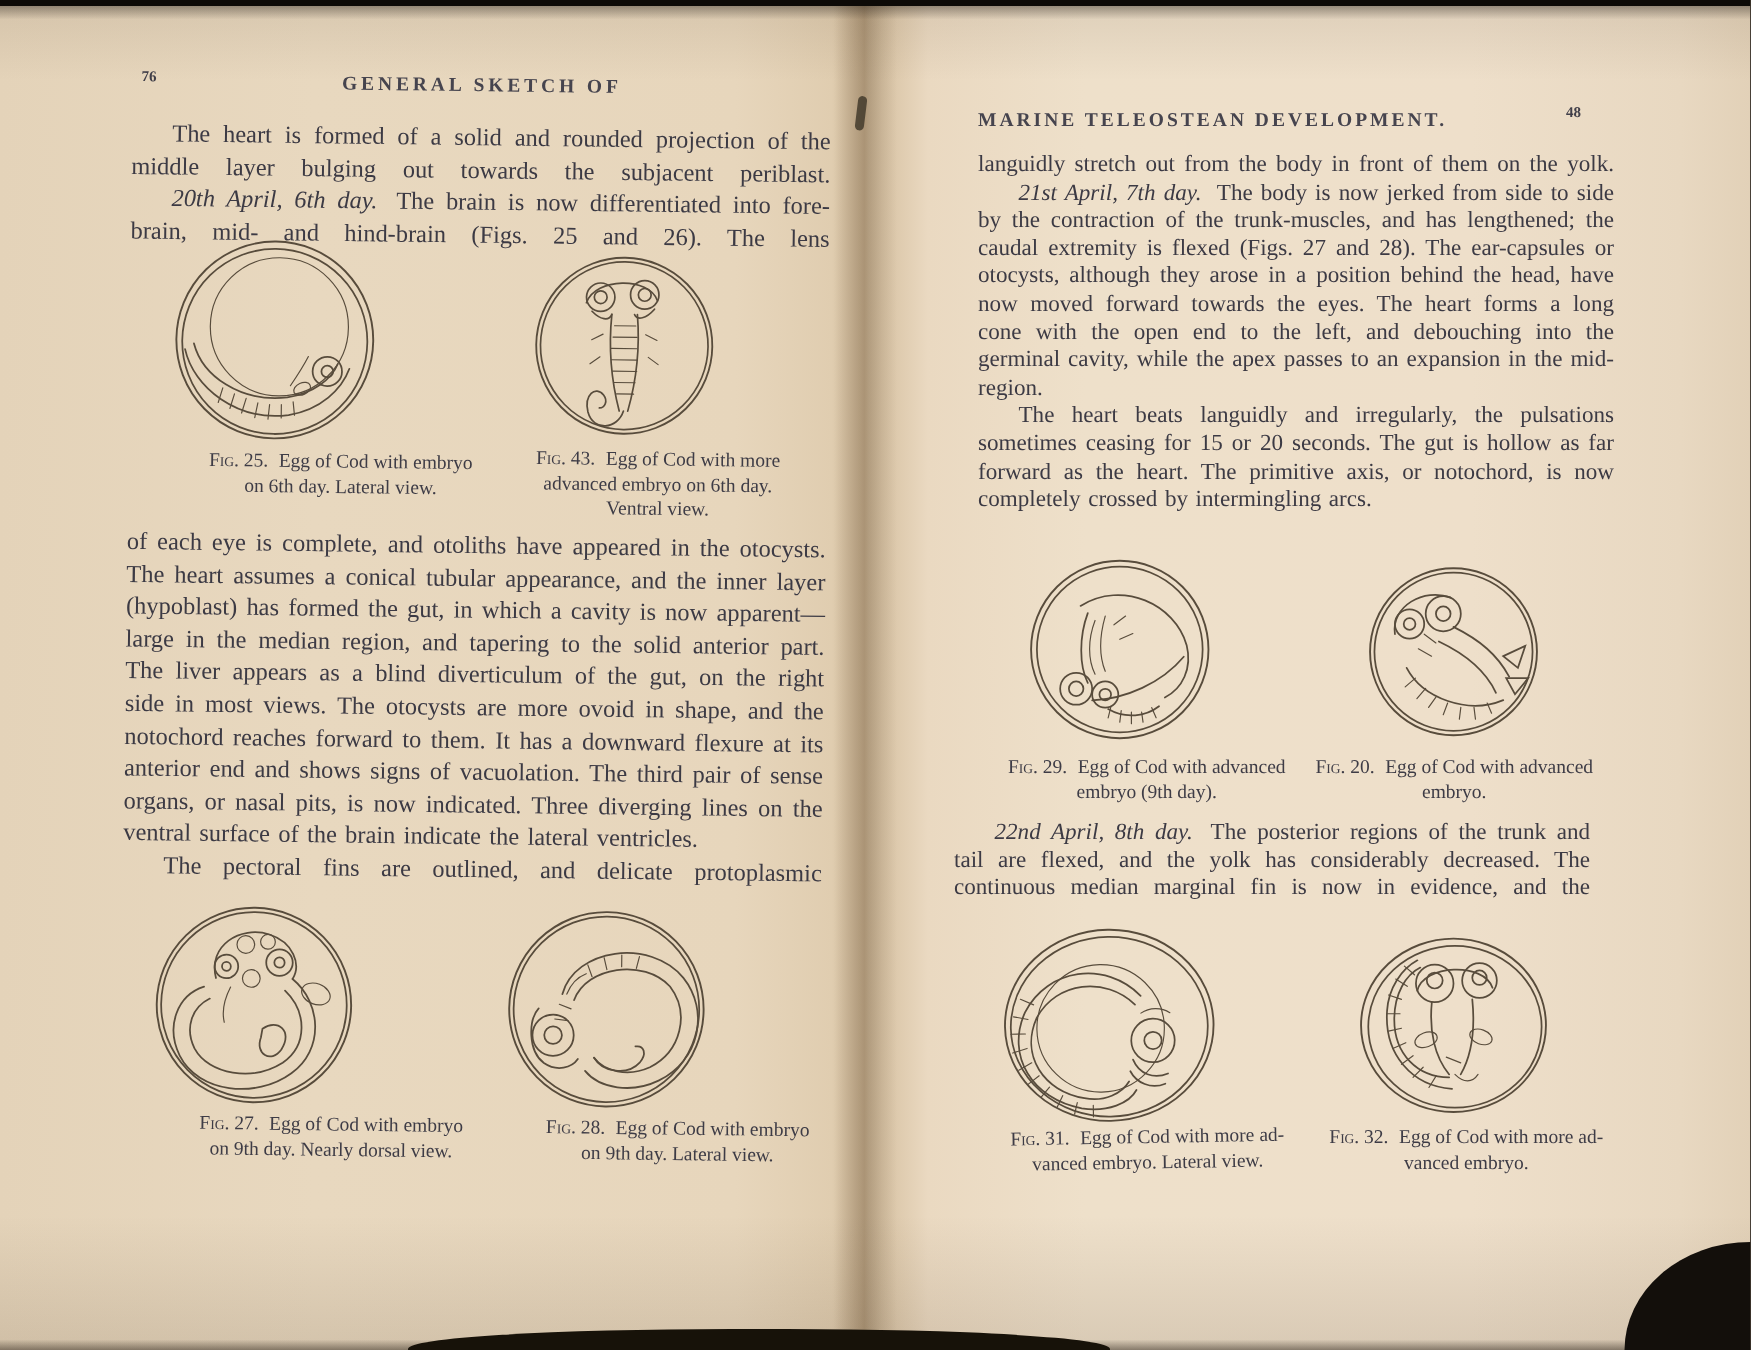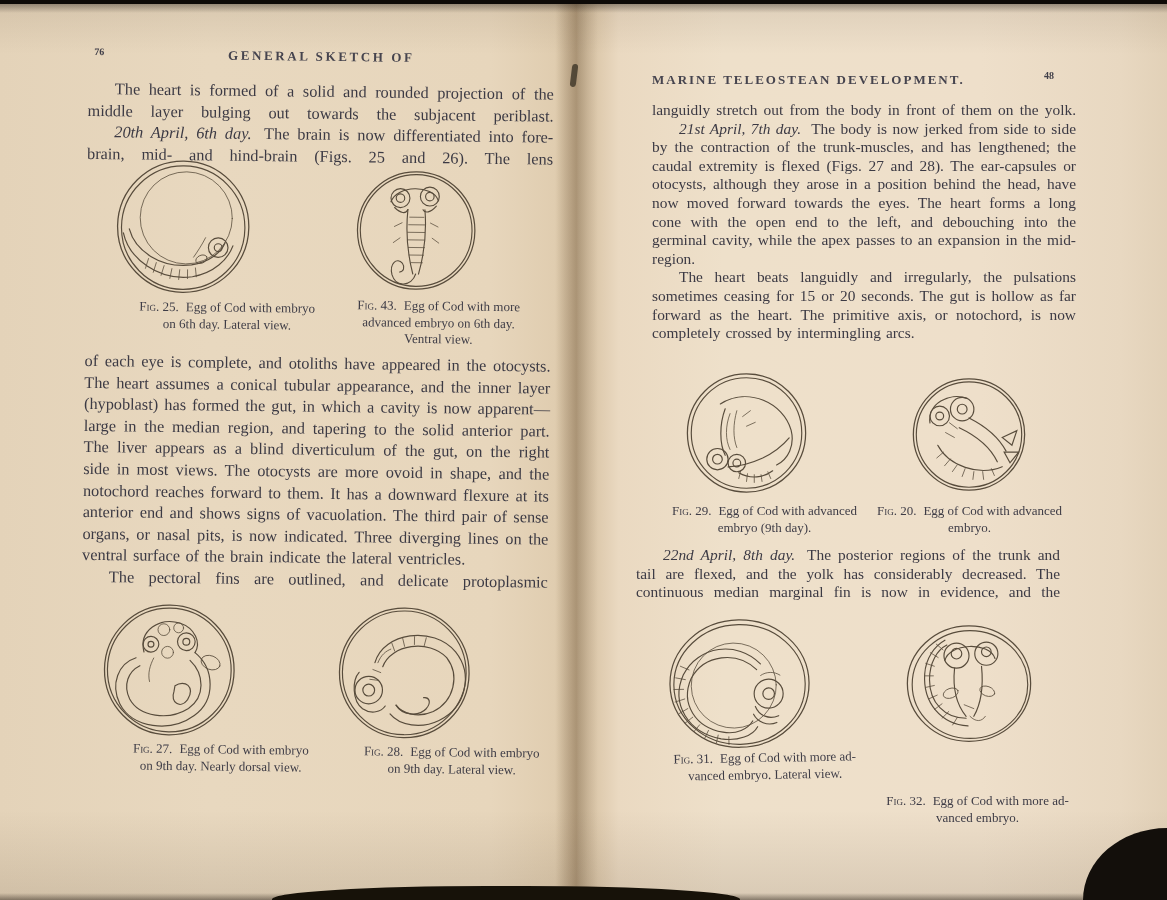--- a/index.html
+++ b/index.html
@@ -260,21 +260,21 @@
         <path d="M74 110 C46 108, 27 86, 29 56 C30 40, 39 27, 50 21"></path>
         <path class="thin" d="M38 58 l-9 0 M39 48 l-9 -3 M43 39 l-8 -5 M48 31 l-7 -6 M39 68 l-9 2 M42 78 l-9 4 M47 87 l-8 6 M54 95 l-7 7 M63 101 l-5 8"></path>
         <path class="thin" d="M76 100 C82 106, 88 106, 92 100 M70 88 l10 4"></path>
       </svg>
     </div>
 
     <div class="abs cap" style="left:645px;top:750px;width:240px;transform:rotate(-1deg);">
       <div><span class="cap-label">Fig. 31.</span><span>Egg of Cod with more ad-</span></div>
       <div>vanced embryo. Lateral view.</div>
     </div>
-    <div class="abs cap" style="left:870px;top:793px;width:215px;">
+    <div class="abs cap" style="left:870px;top:750px;width:215px;">
       <div><span class="cap-label">Fig. 32.</span><span>Egg of Cod with more ad-</span></div>
       <div>vanced embryo.</div>
     </div>
   </div>
 
   <div class="edge-top"></div>
   <div class="edge-top-fade"></div>
   <div class="edge-bottom-fade"></div>
   <div class="edge-bottom-center"></div>
   <div class="corner-br"></div>

